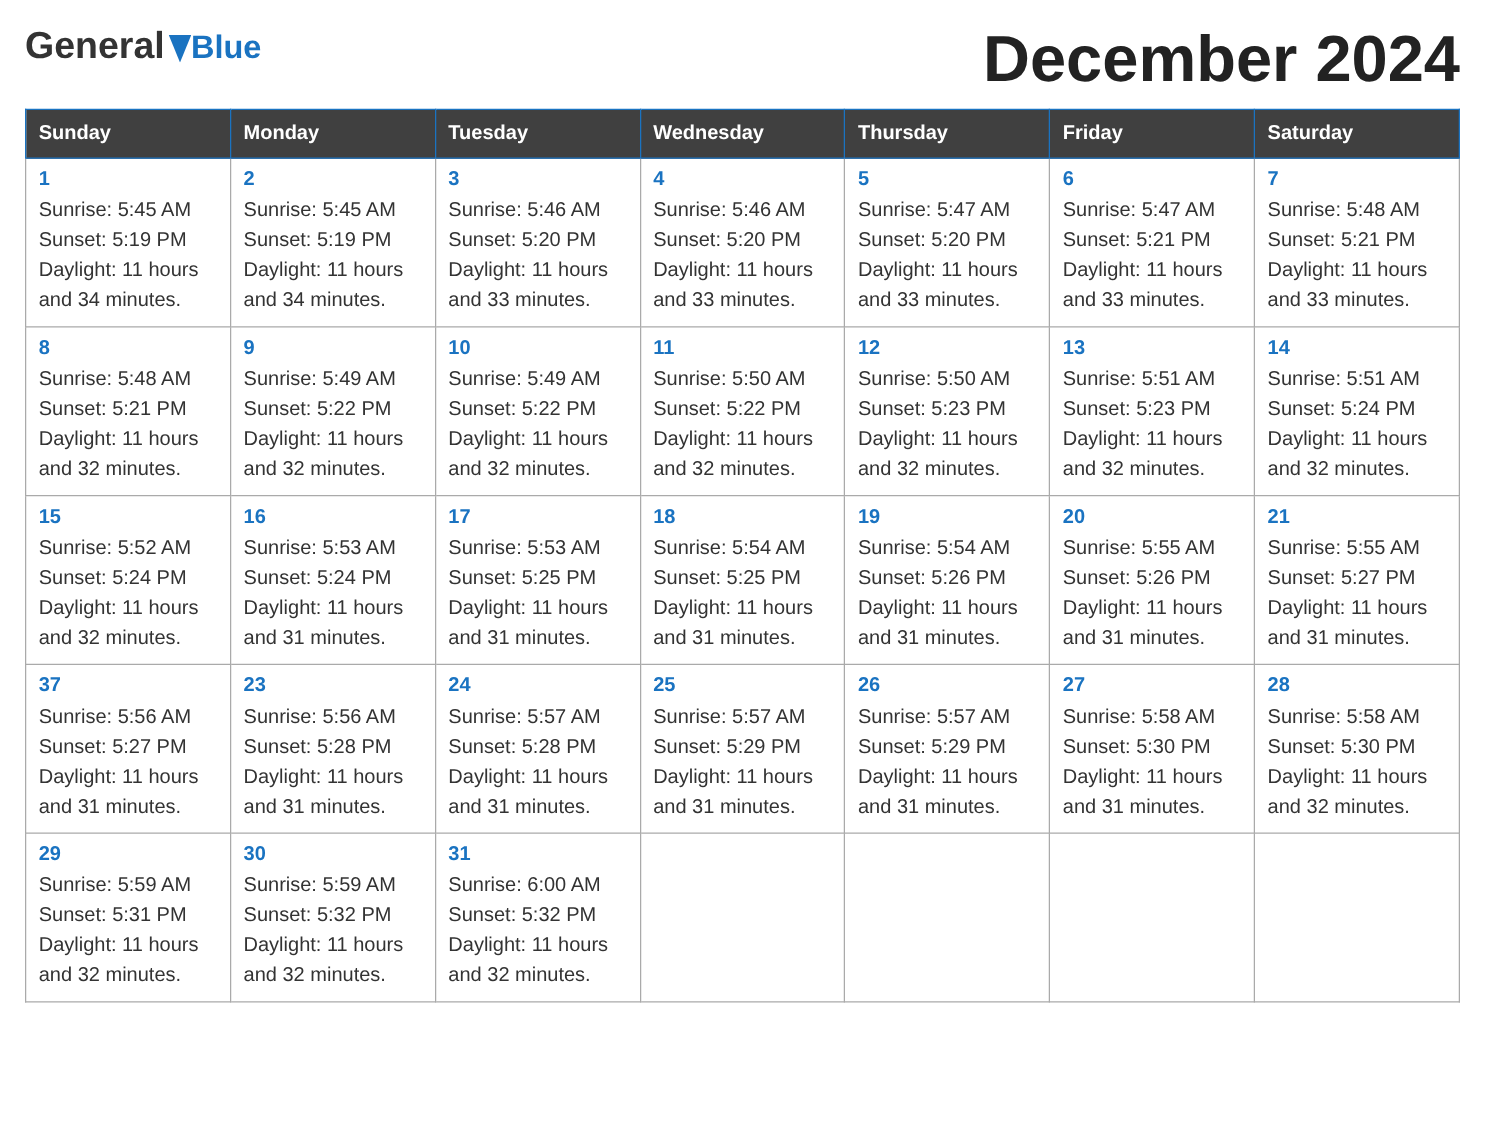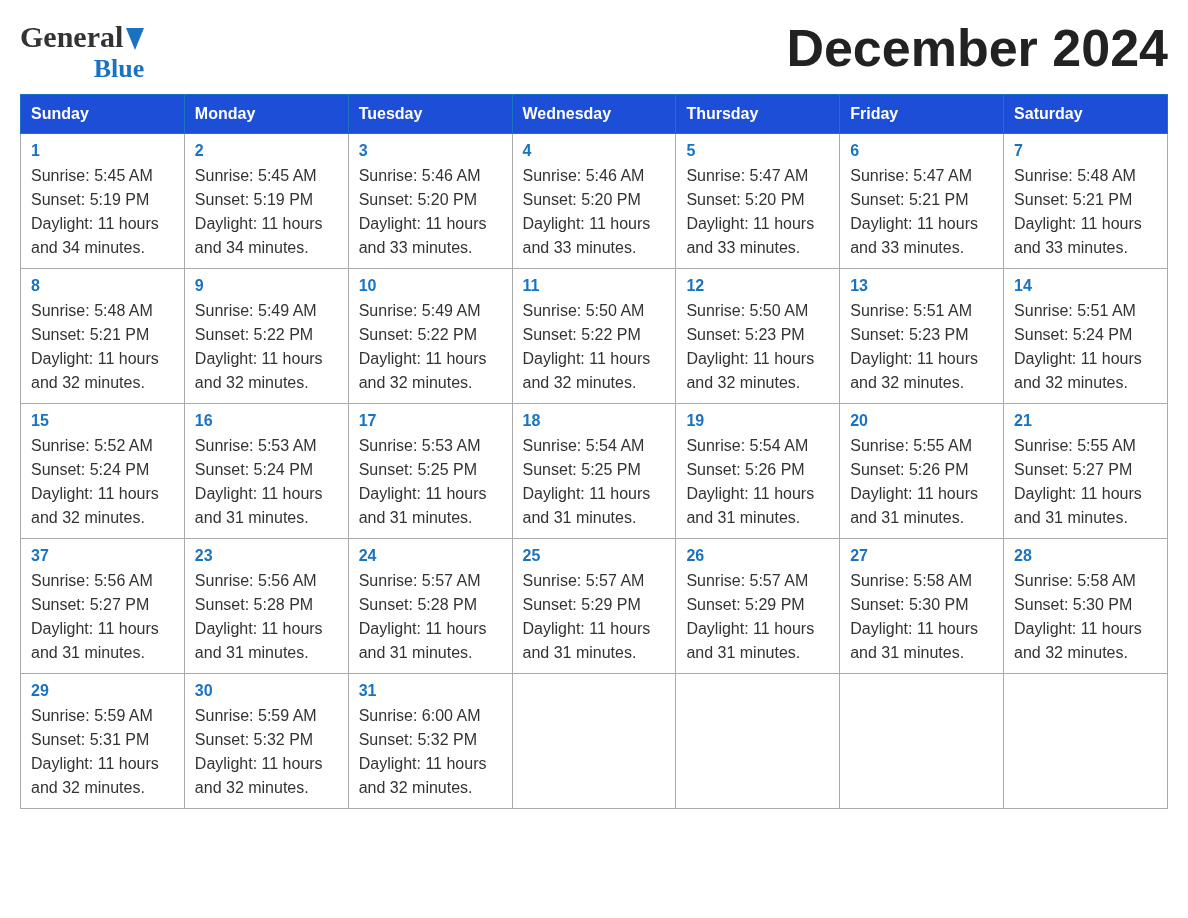--- a/index.html
+++ b/index.html
@@ -11,23 +11,22 @@
       padding: 20px;
     }
     .header {
       display: flex;
       justify-content: space-between;
       align-items: flex-start;
       margin-bottom: 10px;
     }
     .logo {
       display: flex;
-      flex-direction: column;
-      align-items: flex-end;
-      font-family: Liberation Serif, serif;
+      flex-direction: row;
+      align-items: center;
     }
     .title-section {
       text-align: right;
       margin-left: 24px;
     }
     .month-title {
       font-size: 52px;
       font-weight: bold;
       color: #222;
       line-height: 1.1;
@@ -36,21 +35,21 @@
       font-size: 20px;
       color: #444;
       margin-top: 4px;
     }
     .calendar-table {
       width: 100%;
       border-collapse: collapse;
       margin-top: 10px;
     }
     .calendar-table th {
-      background-color: #1d4ed8;
+      background-color: #404040;
       color: white;
       font-size: 16px;
       font-weight: bold;
       padding: 10px 10px;
       text-align: left;
       border: 1px solid #1a73c1;
     }
     .calendar-table td {
       border: 1px solid #aaa;
       vertical-align: top;

